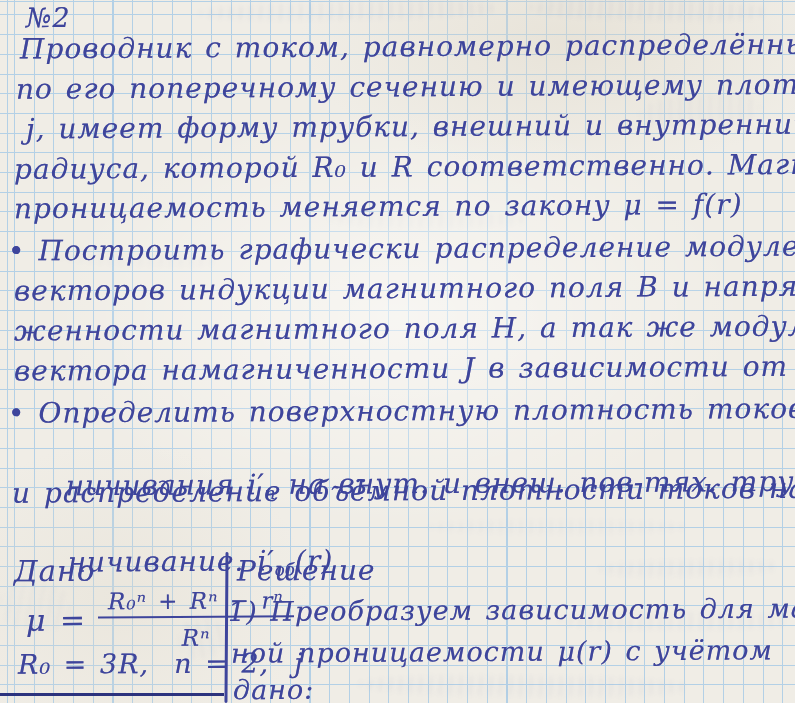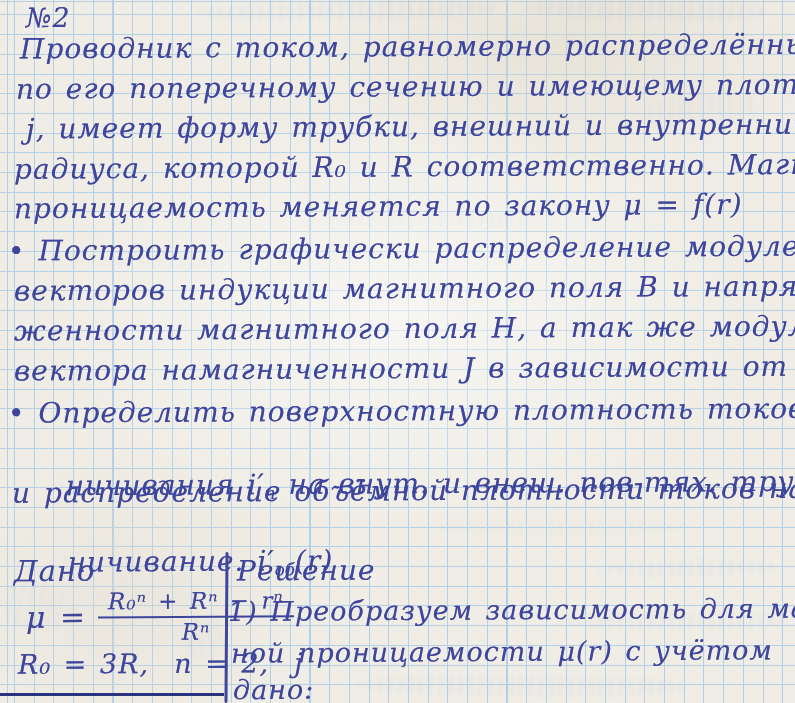--- a/index.html
+++ b/index.html
@@ -32,21 +32,21 @@
     white-space:pre;
     transform:rotate(-0.35deg);
     text-shadow:0 0 0.5px rgba(62,69,156,.55);
   }
   .small{font-size:27px;}
   .sub{font-size:0.6em;vertical-align:-0.3em;letter-spacing:0;}
   .formula-row{display:flex;align-items:center;gap:12px;}
   .formula-lhs{font-size:30px;}
   .frac{display:inline-flex;flex-direction:column;align-items:center;font-size:23px;line-height:1.15;}
   .frac .num{padding:0 10px 2px 10px;border-bottom:2.5px solid var(--ink);}
-  .frac .den{padding-top:1px;}
+  .frac .den{padding-top:7px;}
   .divider{position:absolute;left:225px;top:552px;width:3px;height:151px;background:var(--ink);transform:rotate(.4deg);border-radius:2px;}
   .bottom-rule{position:absolute;left:0;top:693px;width:224px;height:3px;background:var(--ink-dark);}
   .smudge{
     position:absolute;pointer-events:none;filter:blur(2.5px);
     background:repeating-linear-gradient(93deg, rgba(124,134,172,.38) 0 2px, rgba(124,134,172,0) 2px 10px);
     border-radius:40%;
   }
 </style>
 </head>
 <body>

